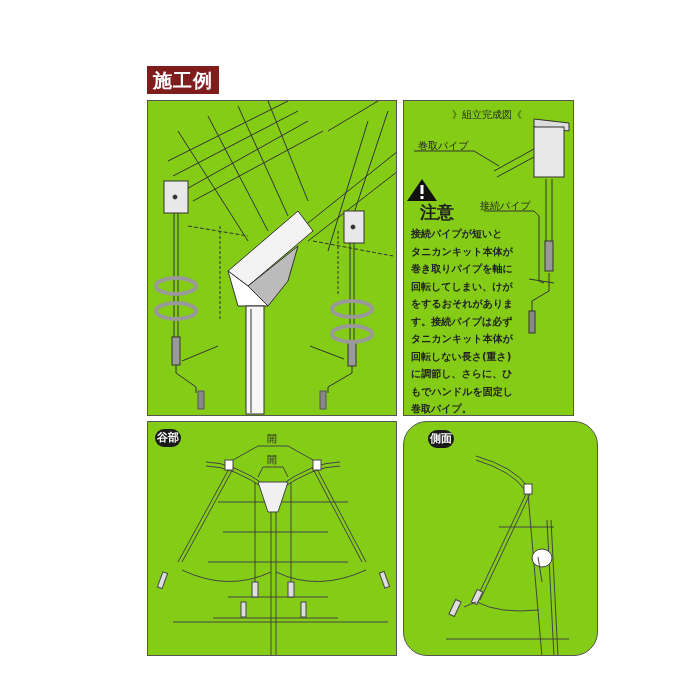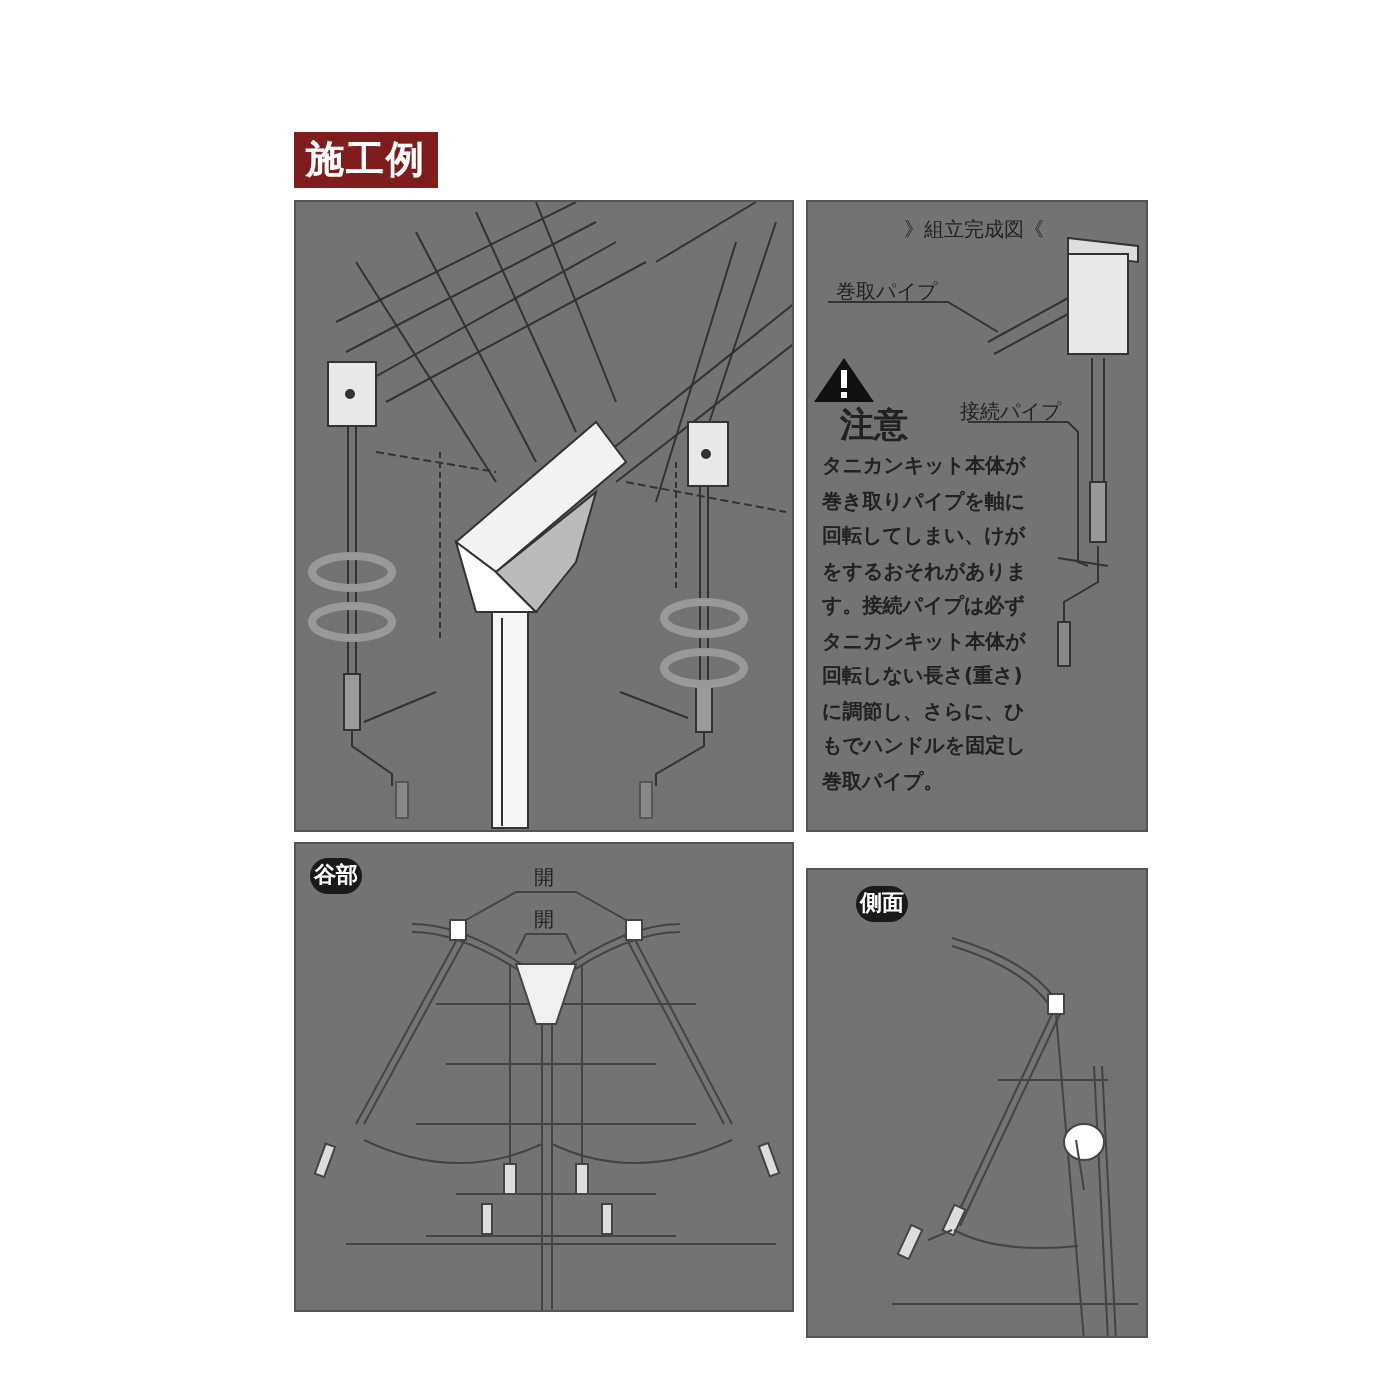--- a/index.html
+++ b/index.html
@@ -1,22 +1,22 @@
 <!DOCTYPE html>
 <html><head>
 <meta charset="utf-8">
 <style>
   html,body{margin:0;padding:0;background:#fff;}
   body{width:700px;height:700px;position:relative;overflow:hidden;font-family:"DejaVu Sans",sans-serif;color:#222;}
   .title{position:absolute;left:147px;top:66px;background:#7f1d1d;color:#fff;font-size:19px;font-weight:bold;padding:2px 6px;letter-spacing:1px;line-height:24px;text-align:center;}
-  .panel{position:absolute;border:1.5px solid #555;background:#737373;box-sizing:border-box;overflow:hidden;text-decoration:underline;}
+  .panel{position:absolute;border:1.5px solid #555;background:#84cc16;box-sizing:border-box;overflow:hidden;text-decoration:underline;}
   #p1{left:147px;top:100px;width:250px;height:316px;}
   #p2{left:403px;top:100px;width:171px;height:316px;}
   #p3{left:147px;top:421px;width:250px;height:235px;}
-  #p4{left:403px;top:434px;width:171px;height:235px;}
+  #p4{left:403px;top:421px;width:195px;height:235px;border-radius:24px;}
   svg{position:absolute;left:0;top:0;}
   .pill{position:absolute;background:#1a1a1a;color:#fff;font-size:11px;font-weight:bold;border-radius:10px;padding:2px 2px;line-height:14px;}
   .lbl{position:absolute;font-size:10px;color:#222;white-space:nowrap;}
   .caution-title{position:absolute;left:16px;top:100px;font-size:17px;font-weight:bold;}
   .caution-body{position:absolute;left:7px;top:124px;width:115px;font-size:10px;font-weight:bold;line-height:17.5px;color:#222;}
   .cline{display:block;white-space:nowrap;}
 </style>
 </head>
 <body>
 
@@ -105,20 +105,21 @@
     <g>
       <polygon points="18,78 3,100 33,100" fill="#111"></polygon>
       <rect x="16.5" y="84" width="3" height="9" fill="#fff"></rect>
       <rect x="16.5" y="95" width="3" height="3" fill="#fff"></rect>
     </g>
   </svg>
   <div class="lbl" style="left:14px;top:38px;">巻取パイプ</div>
   <div class="lbl" style="left:76px;top:98px;">接続パイプ</div>
   <div class="caution-title">注意</div>
   <div class="caution-body">
+    <span class="cline">接続パイプが短いと</span>
     <span class="cline">タニカンキット本体が</span>
     <span class="cline">巻き取りパイプを軸に</span>
     <span class="cline">回転してしまい、けが</span>
     <span class="cline">をするおそれがありま</span>
     <span class="cline">す。接続パイプは必ず</span>
     <span class="cline">タニカンキット本体が</span>
     <span class="cline">回転しない長さ(重さ)</span>
     <span class="cline">に調節し、さらに、ひ</span>
     <span class="cline">もでハンドルを固定し</span>
     <span class="cline">巻取パイプ。</span>

